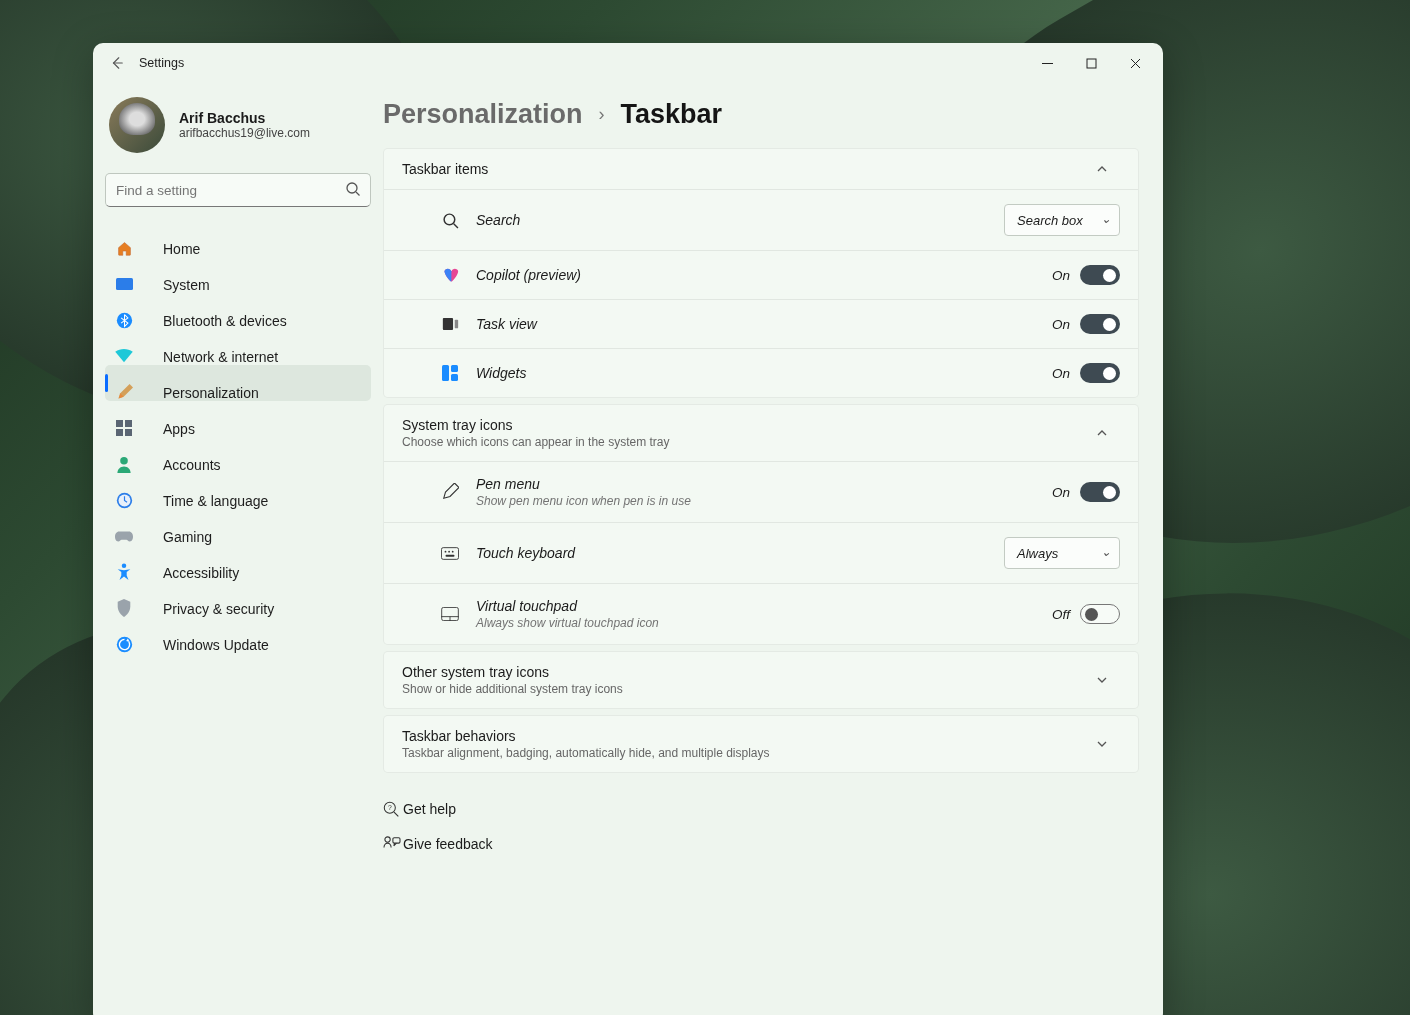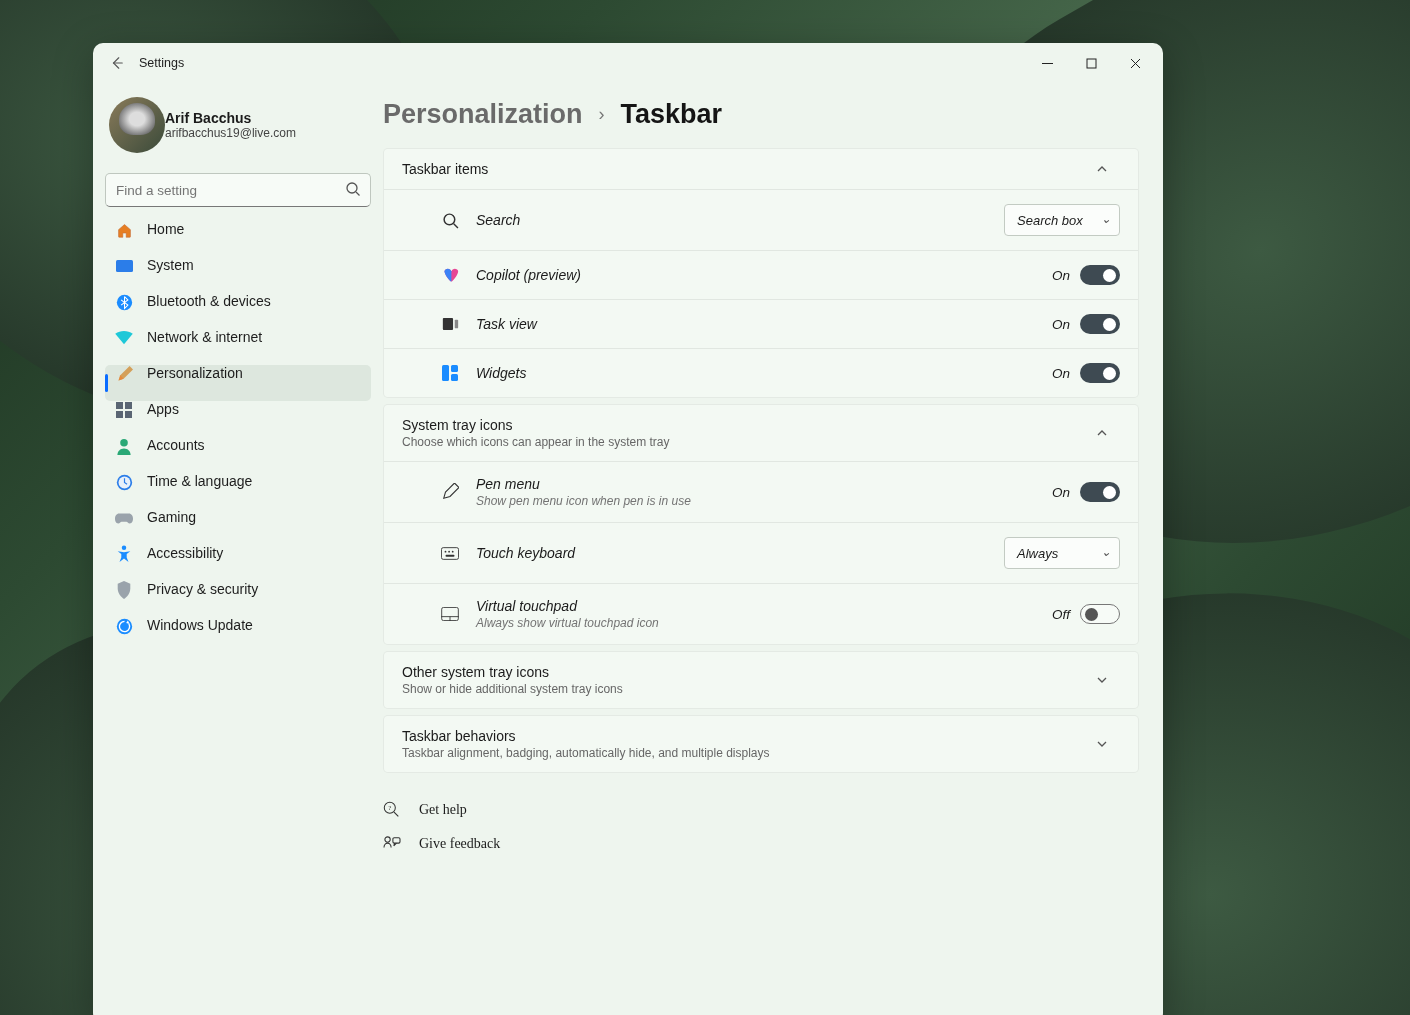--- a/index.html
+++ b/index.html
@@ -22,33 +22,33 @@
   display:flex; flex-direction:column; overflow:hidden;
 }
 .titlebar { display:flex; align-items:center; height:40px; padding:0 6px; }
 .back-btn { width:36px;height:36px;display:flex;align-items:center;justify-content:center;color:#555;cursor:pointer;border-radius:4px;}
 .title-text { font-size:12.5px; color:#222; margin-left:4px;}
 .win-controls { margin-left:auto; display:flex; }
 .win-btn { width:44px;height:32px;display:flex;align-items:center;justify-content:center;color:#222;cursor:pointer;}
 
 .body { flex:1; display:flex; overflow:hidden; }
 .sidebar { width:290px; padding:0 12px 12px 12px; overflow-y:auto; }
-.profile { display:flex; align-items:center; padding:14px 4px 18px 4px; }
+.profile { display:flex; align-items:center; gap:14px; padding:14px 4px 18px 4px; }
 .avatar { width:56px;height:56px;border-radius:50%;background:linear-gradient(135deg,#8a7b5a,#3a4a3a);position:relative;overflow:hidden;}
 .avatar::after{content:"";position:absolute;inset:6px 10px 18px 10px;background:radial-gradient(ellipse,#ddd 30%,#666 80%);border-radius:50% 50% 40% 40%;}
 .profile-name { font-size:14px; font-weight:600;color:#1b1b1b; }
 .profile-email { font-size:12px; color:#444;}
 .search-box { position:relative; margin:2px 0 14px 0; }
 .search-box input {
   width:100%; height:34px; border:1px solid #bfc7bf; border-bottom:1.5px solid #777;
   border-radius:5px; background:#f7fbf7; padding:0 34px 0 10px; font-size:13.5px;
 }
 .search-box .sicn{position:absolute;right:10px;top:8px;color:#555;}
 .nav { list-style:none; }
-.nav li { display:flex;align-items:flex-start;gap:14px;height:36px;padding:0 10px;border-radius:5px;cursor:pointer;font-size:14px;color:#1d1d1d;position:relative;}
+.nav li { display:flex;align-items:flex-end;gap:30px;height:36px;padding:0 10px;border-radius:5px;cursor:pointer;font-size:14px;color:#1d1d1d;position:relative;}
 .nav li.selected{background:#dde7de;}
 .nav li.selected::before{content:"";position:absolute;left:0;top:9px;bottom:9px;width:3px;background:#0a6cff;border-radius:3px;}
 .nav .nicn{width:18px;height:18px;display:flex;align-items:center;justify-content:center;font-size:15px;}
 
 .main { flex:1; padding:8px 24px 20px 0; overflow-y:auto; }
 .crumbs { display:flex; align-items:center; gap:16px; padding:8px 0 18px 0; }
 .crumb-parent { font-size:27px; font-weight:600; color:#6a6a6a;}
 .crumb-sep{color:#777;font-size:18px;}
 .crumb-current{font-size:27px;font-weight:600;color:#151515;}
 
@@ -70,21 +70,21 @@
 .toggle{width:40px;height:20px;border-radius:10px;position:relative;cursor:pointer;}
 .toggle.on{background:#3e4a52;}
 .toggle.off{background:#f7fbf7;border:1px solid #777;}
 .toggle .knob{position:absolute;width:13px;height:13px;border-radius:50%;top:3.5px;}
 .toggle.on .knob{background:#fff;right:4px;}
 .toggle.off .knob{background:#555;left:4px;top:3px;}
 
 .dropdown{height:32px;min-width:116px;padding:0 28px 0 12px;border:1px solid #c3cbc3;border-radius:4px;background:#fbfdfb;font-size:13px;color:#1b1b1b;display:flex;align-items:center;position:relative;cursor:pointer;}
 .dropdown .dchev{position:absolute;right:8px;top:7px;color:#555;font-size:12px;}
 
-.footer-link{display:flex;align-items:flex-end;gap:16px;padding:8px 0;font-size:14px;color:#1b1b1b;cursor:pointer;margin-top:2px;font-family:Liberation Serif, serif;}
+.footer-link{display:flex;align-items:flex-start;padding:8px 0;font-size:14px;color:#1b1b1b;cursor:pointer;margin-top:2px;}
 .footer-link .ficn{width:20px;text-align:center;color:#333;}
 .footer-links{margin-top:20px;}
 
 svg{display:block;}
 </style>
 </head>
 <body>
 
 <div class="bg-shape l1"></div>
 <div class="bg-shape l2"></div>

